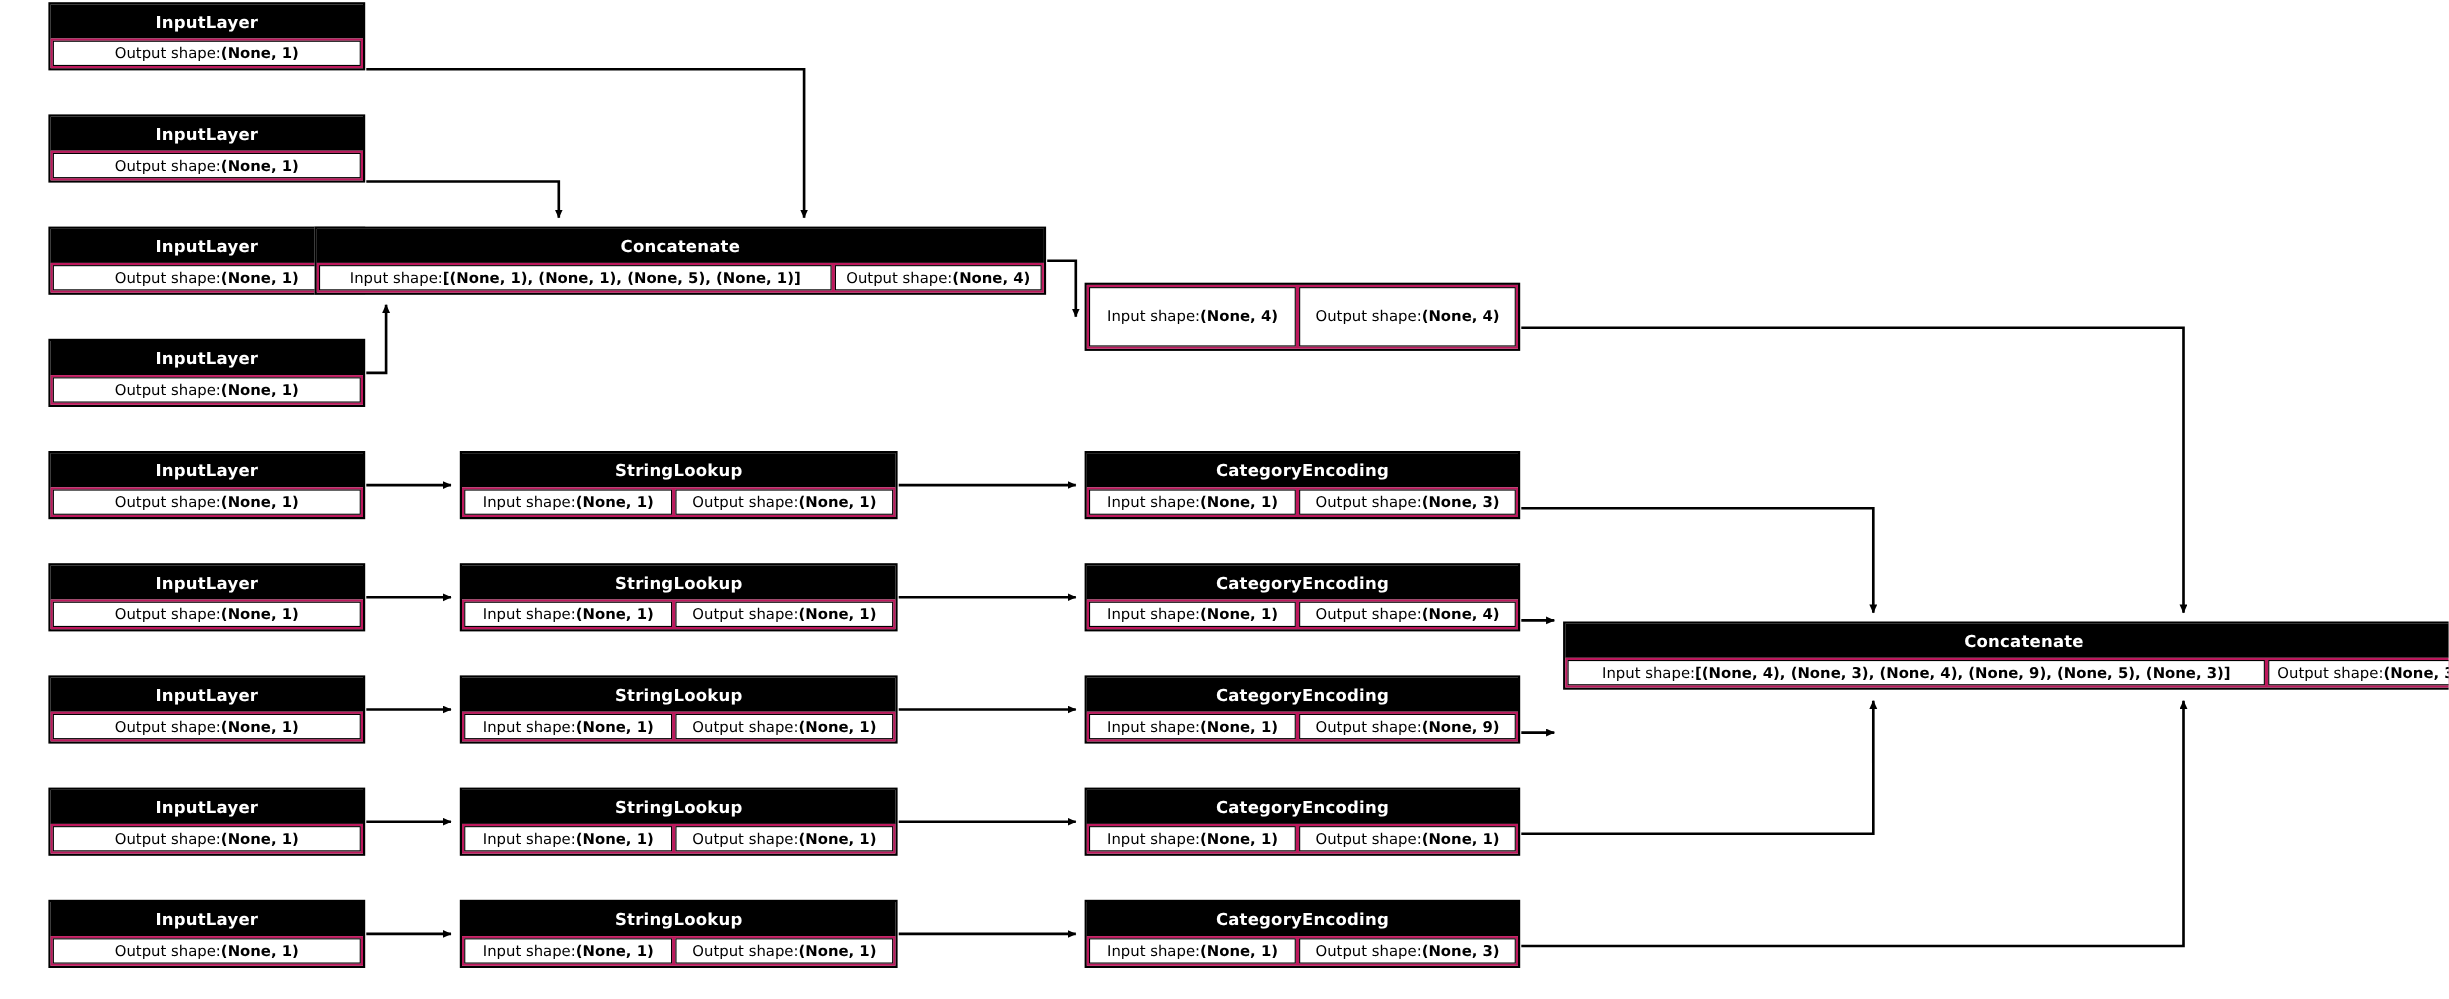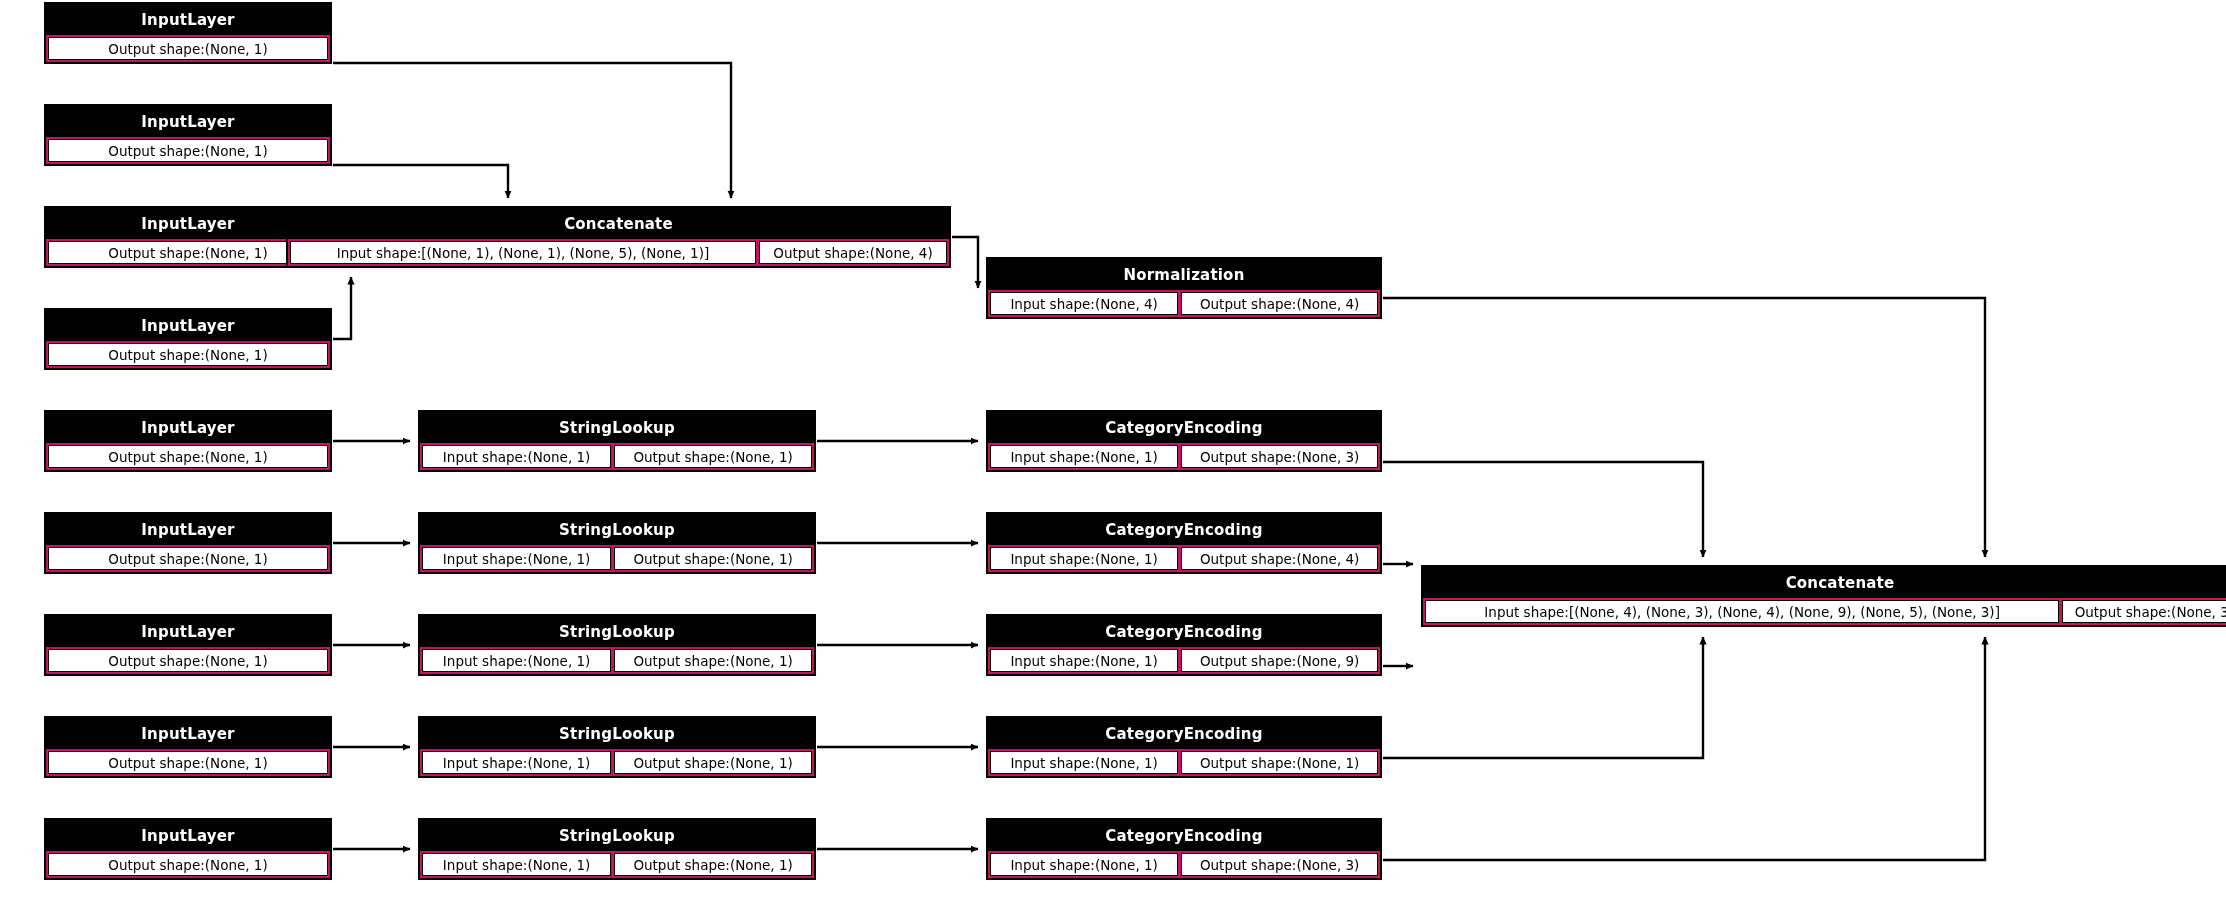--- a/index.html
+++ b/index.html
@@ -60,21 +60,21 @@
     box-sizing: border-box;
     display: flex;
     align-items: center;
     justify-content: center;
     font-size: 13.5px;
     color: #000000;
     white-space: nowrap;
     padding: 0 8px;
     overflow: hidden;
   }
-  .cell .bold { font-weight: normal; }
+  .cell .bold { font-weight: bold; }
 </style>
 </head>
 <body>
 
 <div id="canvas">
 
   <svg id="edges" viewBox="0 0 2226 908" width="2226" height="908" xmlns="http://www.w3.org/2000/svg">
     <defs>
       <marker id="arrowhead" markerWidth="9" markerHeight="9" refX="7.5" refY="3.6" orient="auto" markerUnits="userSpaceOnUse">
         <path d="M0,0 L8,3.6 L0,7.2 z" fill="#000000"></path>
@@ -194,21 +194,20 @@
             <span>Input shape: </span>
             <span class="bold">[(None, 1), (None, 1), (None, 5), (None, 1)]</span>
           </div>
           <div class="cell" style="flex: 1 1 28.75%;">
             <span>Output shape: </span>
             <span class="bold">(None, 4)</span>
           </div>
         </div>
       </div>
       <div class="node" style="left: 948px; top: 257px; width: 396px; height: 62px;">
-        <div class="node-title">Normalization</div>
         <div class="node-body">
           <div class="cell" style="flex: 1 1 48.8889%;">
             <span>Input shape: </span>
             <span class="bold">(None, 4)</span>
           </div>
           <div class="cell" style="flex: 1 1 51.1111%;">
             <span>Output shape: </span>
             <span class="bold">(None, 4)</span>
           </div>
         </div>

